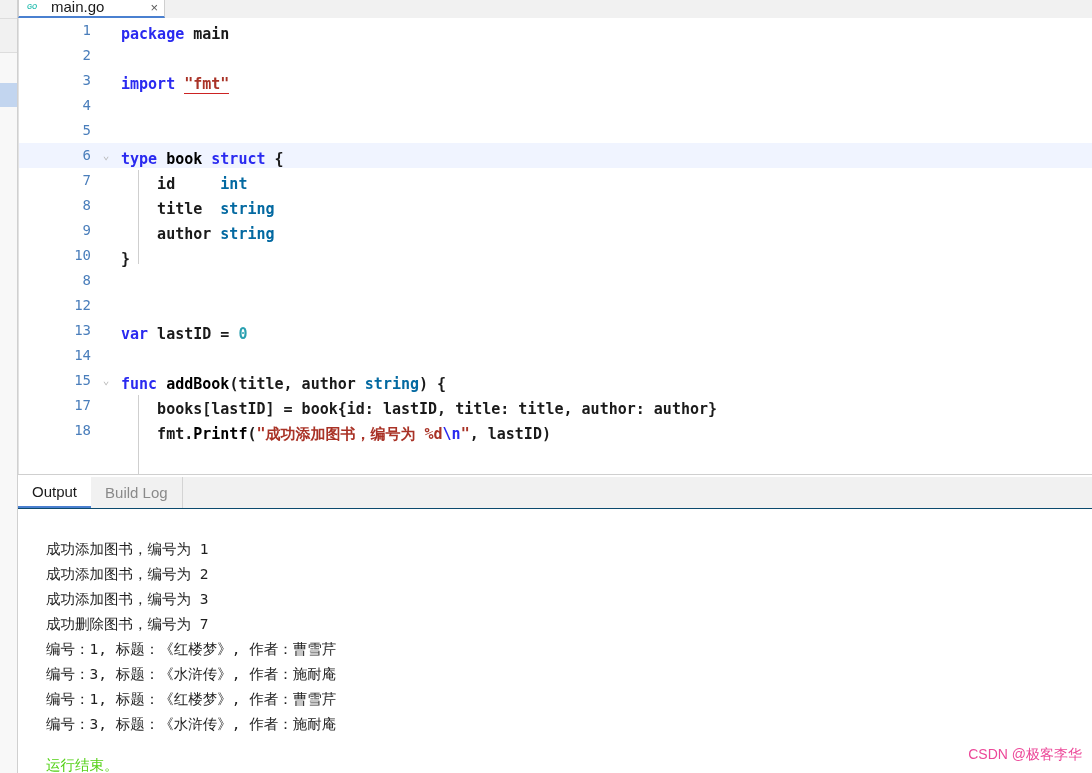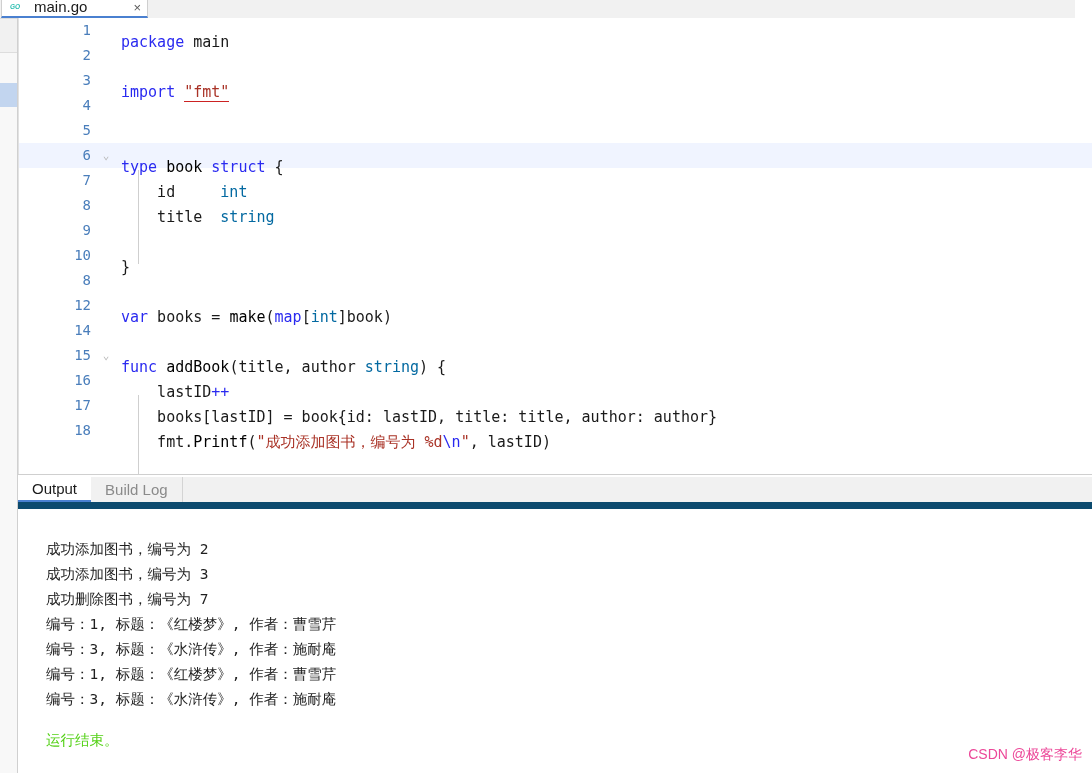--- a/index.html
+++ b/index.html
@@ -43,21 +43,21 @@
   .rail-selected {
     position: absolute;
     left: 0; top: 83px;
     width: 17px; height: 24px;
     background: #c2d5ef;
   }
 
   
   .tabbar {
     position: absolute;
-    left: 1px; top: 0;
+    left: 18px; top: 0;
     width: 1074px;
     height: 18px;
     background: #f1f1f1;
     box-sizing: border-box;
   }
   .file-tab {
     position: absolute;
     left: 0; top: -14px;
     width: 147px;
     height: 32px;
@@ -127,22 +127,23 @@
     width: 14px;
     color: #b6b6b6;
     font-size: 11px;
     line-height: 25px;
     text-align: center;
     user-select: none;
     cursor: pointer;
   }
   .code-text {
     position: absolute;
-    left: 102px; top: 12px;
+    left: 102px; top: 4px;
     color: #1a1a1a;
+    font-weight: bold;
   }
   .iguide {
     position: absolute;
     left: 119px;
     width: 1px;
     background: #cfcfcf;
   }
 
   
   .t-kw   { color: #2a2af0; }
@@ -175,21 +176,21 @@
     left: 18px; top: 477px;
     width: 1074px;
     height: 296px;
     background: #ffffff;
     box-sizing: border-box;
   }
   .panel-tabs {
     position: relative;
     height: 32px;
     background: #f1f1f1;
-    border-bottom: 7px solid #0c4a6e;
+    border-bottom: 1px solid #0c4a6e;
     display: flex;
     align-items: stretch;
     box-sizing: border-box;
   }
   .ptab {
     display: flex;
     align-items: center;
     padding: 0 14px;
     font-size: 15px;
     font-family: "Liberation Sans", sans-serif;
@@ -263,43 +264,44 @@
 
   <div class="editor" id="editor">
       <div class="code-line"><span class="gutter-num">1</span><span class="code-text"><span class="t-kw">package</span><span class="t-pl"> </span><span class="t-pl">main</span></span></div>
       <div class="code-line"><span class="gutter-num">2</span><span class="code-text"></span></div>
       <div class="code-line"><span class="gutter-num">3</span><span class="code-text"><span class="t-kw">import</span><span class="t-pl"> </span><span class="t-err">"fmt"</span></span></div>
       <div class="code-line"><span class="gutter-num">4</span><span class="code-text"></span></div>
       <div class="code-line"><span class="gutter-num">5</span><span class="code-text"></span></div>
       <div class="code-line hl"><span class="gutter-num">6</span><span class="fold">⌄</span><span class="code-text"><span class="t-kw">type</span><span class="t-pl"> </span><span class="t-fn">book</span><span class="t-pl"> </span><span class="t-kw">struct</span><span class="t-pl"> {</span></span></div>
       <div class="code-line"><span class="gutter-num">7</span><span class="code-text"><span class="t-pl">    id     </span><span class="t-typ">int</span></span></div>
       <div class="code-line"><span class="gutter-num">8</span><span class="code-text"><span class="t-pl">    title  </span><span class="t-typ">string</span></span></div>
-      <div class="code-line"><span class="gutter-num">9</span></div>
+      <div class="code-line"><span class="gutter-num">9</span><span class="code-text"><span class="t-pl">    author </span><span class="t-typ">string</span></span></div>
       <div class="code-line"><span class="gutter-num">10</span><span class="code-text"><span class="t-pl">}</span></span></div>
       <div class="code-line"><span class="gutter-num">8</span><span class="code-text"></span></div>
-      <div class="code-line"><span class="gutter-num">12</span><span class="code-text"><span class="t-kw">var</span><span class="t-pl"> books = </span><span class="t-fn">make</span><span class="t-pl">(</span><span class="t-kw">map</span><span class="t-pl">[</span><span class="t-typ">int</span><span class="t-pl">]book)</span></span></div>
+      <div class="code-line"><span class="gutter-num">12</span></div>
+      <div class="code-line"><span class="gutter-num">13</span><span class="code-text"><span class="t-kw">var</span><span class="t-pl"> lastID = </span><span class="t-num">0</span></span></div>
       <div class="code-line"><span class="gutter-num">14</span><span class="code-text"></span></div>
       <div class="code-line"><span class="gutter-num">15</span><span class="fold">⌄</span><span class="code-text"><span class="t-kw">func</span><span class="t-pl"> </span><span class="t-fn">addBook</span><span class="t-pl">(title, author </span><span class="t-typ">string</span><span class="t-pl">) {</span></span></div>
-      <div class="code-line"><span class="gutter-num">16</span><span class="code-text"><span class="t-pl">    lastID</span><span class="t-kw2">++</span></span></div>
       <div class="code-line"><span class="gutter-num">17</span><span class="code-text"><span class="t-pl">    books[lastID] = book{id: lastID, title: title, author: author}</span></span></div>
       <div class="code-line"><span class="gutter-num">18</span><span class="code-text"><span class="t-pl">    fmt.</span><span class="t-fn">Printf</span><span class="t-pl">(</span><span class="t-str">"成功添加图书，编号为 %d</span><span class="t-esc">\n</span><span class="t-str">"</span><span class="t-pl">, lastID)</span></span></div>
       <div class="iguide" style="top: 152px; height: 94px;"></div>
       <div class="iguide" style="top: 377px; height: 94px;"></div>
     </div>
 
   <div class="splitter"></div>
 
   <div class="panel">
     <div class="panel-tabs" id="panel-tabs">
         <div class="ptab active">Output</div>
         <div class="ptab">Build Log</div>
         <div class="ptab-spacer"></div>
         <div class="ptab-rest"></div>
       </div>
     <div class="console" id="console">
+      <div class="out-line">成功添加图书，编号为 1</div>
         <div class="out-line">成功添加图书，编号为 2</div>
         <div class="out-line">成功添加图书，编号为 3</div>
         <div class="out-line">成功删除图书，编号为 7</div>
         <div class="out-line">编号：1, 标题：《红楼梦》, 作者：曹雪芹</div>
         <div class="out-line">编号：3, 标题：《水浒传》, 作者：施耐庵</div>
         <div class="out-line">编号：1, 标题：《红楼梦》, 作者：曹雪芹</div>
         <div class="out-line">编号：3, 标题：《水浒传》, 作者：施耐庵</div>
         <div class="out-line done">运行结束。</div>
         <div class="watermark">CSDN @极客李华</div>
     </div>

